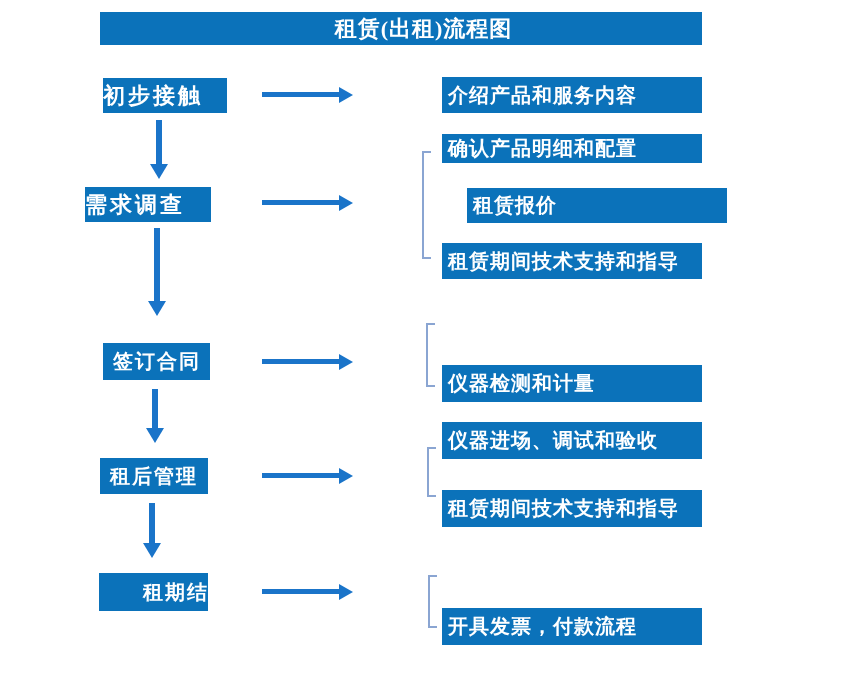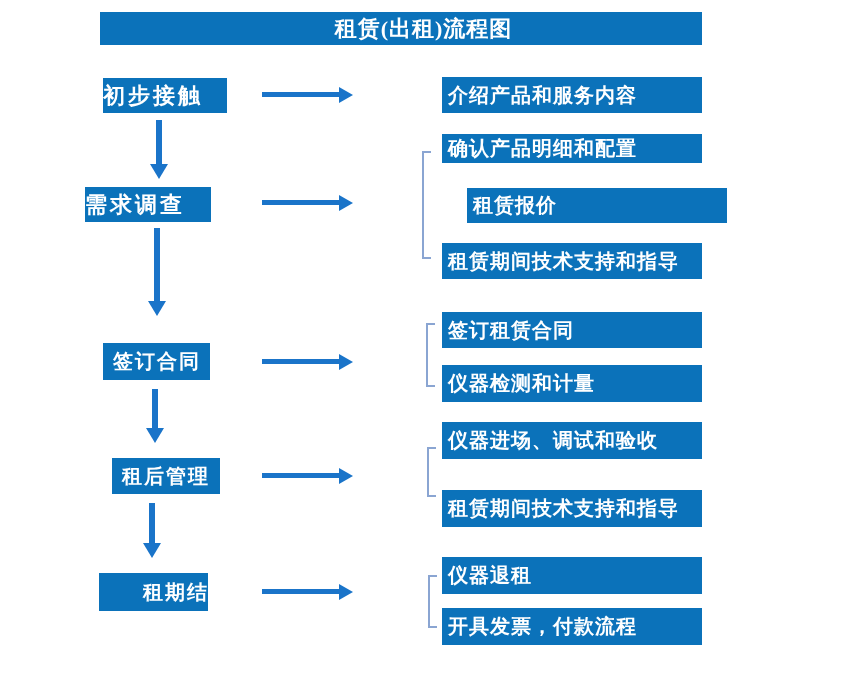--- a/index.html
+++ b/index.html
@@ -100,21 +100,21 @@
   <div class="box titlebar" style="left:100px; top:12px; width:602px; height:33px;">
     <span>租赁(出租)流程图</span>
   </div>
 
   <div class="box stage" style="left:103px; top:78px; width:124px; height:35px;">初步接触</div>
 
   <div class="box stage" style="left:85px; top:187px; width:126px; height:35px;text-align:right;">需求调查</div>
 
   <div class="box stage stage-sm" style="left:103px; top:343px; width:107px; height:37px;">签订合同</div>
 
-  <div class="box stage stage-sm" style="left:112px; top:458px; width:108px; height:36px;">租后管理</div>
+  <div class="box stage stage-sm" style="left:100px; top:458px; width:108px; height:36px;">租后管理</div>
 
   <div class="box stage stage-sm" style="left:99px; top:573px; width:109px; height:38px;padding-left:44px;">租期结束</div>
 
   <div class="varrow" style="left:156px; top:120px; height:44px;"></div>
   <div class="varrow" style="left:154px; top:228px; height:73px;"></div>
   <div class="varrow" style="left:152px; top:389px; height:39px;"></div>
   <div class="varrow" style="left:149px; top:503px; height:40px;"></div>
 
   <div class="harrow" style="left:262px; top:92px;"></div>
   <div class="harrow" style="left:262px; top:200px;"></div>
@@ -128,25 +128,23 @@
   <div class="bracket" style="left:428px; top:575px; height:53px;"></div>
 
   <div class="box detail" style="left:442px; top:77px; width:260px; height:36px;">介绍产品和服务内容</div>
 
   <div class="box detail" style="left:442px; top:134px; width:260px; height:29px;">确认产品明细和配置</div>
 
   <div class="box detail" style="left:442px; top:188px; width:260px; height:35px;margin-left:25px;">租赁报价</div>
 
   <div class="box detail" style="left:442px; top:243px; width:260px; height:36px;">租赁期间技术支持和指导</div>
 
-  <div class="box detail" style="left:442px; top:312px; width:260px; height:36px;">签订租赁合同</div>
 
   <div class="box detail" style="left:442px; top:365px; width:260px; height:37px;">仪器检测和计量</div>
 
   <div class="box detail" style="left:442px; top:422px; width:260px; height:37px;text-align:right;">仪器进场、调试和验收</div>
 
   <div class="box detail" style="left:442px; top:490px; width:260px; height:37px;">租赁期间技术支持和指导</div>
 
-  <div class="box detail" style="left:442px; top:557px; width:260px; height:37px;">仪器退租</div>
 
   <div class="box detail" style="left:442px; top:608px; width:260px; height:37px;">开具发票，付款流程</div>
 
 </div>
 
 </body></html>

